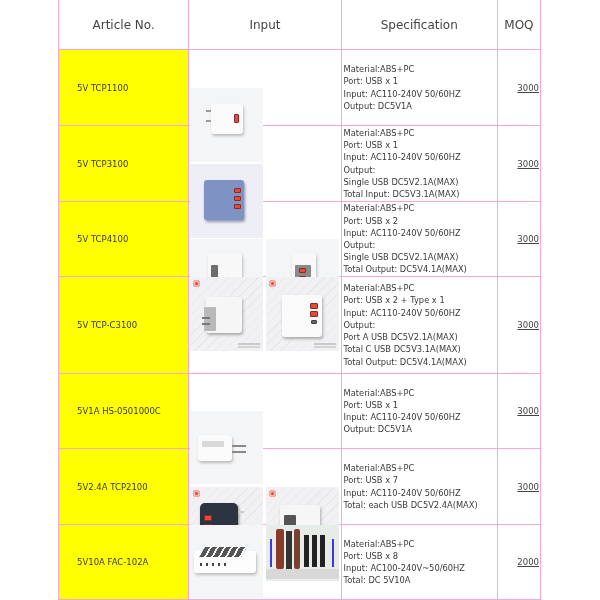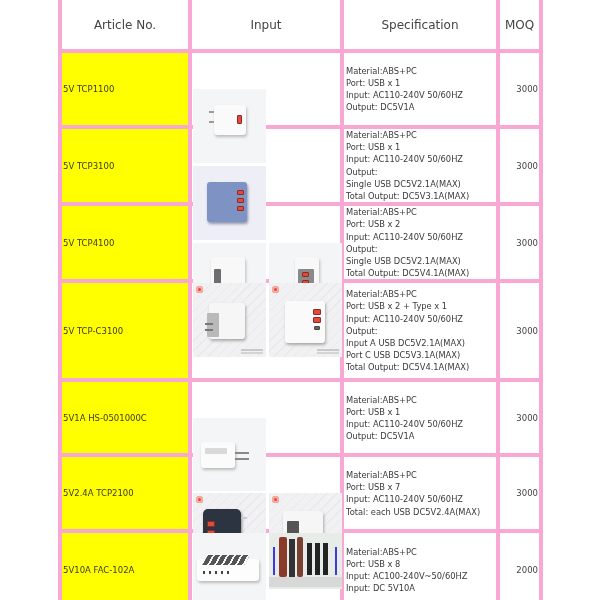--- a/index.html
+++ b/index.html
@@ -1,27 +1,27 @@
 <!DOCTYPE html>
 <html><head>
 <meta charset="utf-8">
 <style>
   html, body { margin: 0; padding: 0; background: #ffffff; }
   body { width: 600px; height: 600px; position: relative; overflow: hidden;
          font-family: "DejaVu Sans", "Liberation Sans", sans-serif; color: #333; }
   .tbl { position: absolute; left: 58px; top: 0; width: 483px; border-collapse: collapse; table-layout: fixed; }
-  .tbl td, .tbl th { border: 4px solid #f9a8d4; padding: 0; vertical-align: middle; }
+  .tbl td, .tbl th { border: 1px solid #f9a8d4; padding: 0; vertical-align: middle; }
   .tbl th { font-weight: normal; font-size: 12px; color: #444; height: 49px; text-align: center; border-top: none; }
   .c-art { width: 130px; }
   .c-photo { width: 152px; }
   .c-spec { width: 156px; }
   .c-moq { width: 43px; }
-  td.art { background: #ffff00; font-size: 8.5px; color: #3a3a2a; padding-left: 1px; }
+  td.art { background: #ffff00; font-size: 8.5px; color: #3a3a2a; padding-left: 18px; }
   td.spec { font-size: 8.3px; line-height: 12.2px; color: #3a3a3a; padding-left: 2px; white-space: nowrap; overflow: hidden; }
-  td.moq { font-size: 8.5px; text-align: right; color: #444; padding-right: 1px; }
+  td.moq { font-size: 8.5px; text-align: right; color: #444; padding-right: 1px; text-decoration: underline; }
   td.photo { position: relative; }
   .pw { position: relative; width: 152px; height: 100%; }
   .ph { position: absolute; top: 0; overflow: hidden; }
   .ph.p1 { left: 1px; width: 73px; }
   .ph.p2 { left: 77px; width: 73px; }
   .bg-white { background: #f4f5f6; }
   .bg-lav { background: #eeeff6; }
   .bg-stripe { background: repeating-linear-gradient(135deg, #f1f1f3 0 6px, #e9e9ec 6px 7px); }
   .logo { position: absolute; left: 3px; top: 3px; width: 7px; height: 7px; border-radius: 50%;
           background: #e8463a; box-shadow: inset 0 0 0 2px #f7b0a6; }
@@ -80,21 +80,21 @@
           <div class="port" style="left:44px;top:40px"></div>
         </div>
       </div>
     </td>
     <td class="spec">
       <div>Material:ABS+PC</div>
           <div>Port: USB x 1</div>
           <div>Input: AC110-240V 50/60HZ</div>
           <div>Output:</div>
           <div>Single USB DC5V2.1A(MAX)</div>
-          <div>Total Output: DC5V3.1A(MAX)</div>
+          <div>Total Input: DC5V3.1A(MAX)</div>
     </td>
     <td class="moq">3000</td>
   </tr>
 
   <tr style="height:75px">
     <td class="art">5V TCP4100</td>
     <td class="photo">
       <div class="pw">
         <div class="ph p1 bg-white" style="height:73px">
           <div class="dev" style="left:18px;top:14px;width:34px;height:50px;background:#f8f8f8;box-shadow:1px 2px 3px #bbb"></div>
@@ -141,22 +141,22 @@
           <div class="port" style="left:45px;top:43px;width:4px;height:2px;background:#666;border-color:#444"></div>
           <div class="wm"></div>
         </div>
       </div>
     </td>
     <td class="spec">
       <div>Material:ABS+PC</div>
           <div>Port: USB x 2 + Type x 1</div>
           <div>Input: AC110-240V 50/60HZ</div>
           <div>Output:</div>
-          <div>Input A USB DC5V2.1A(MAX)</div>
-          <div>Port C USB DC5V3.1A(MAX)</div>
+          <div>Port A USB DC5V2.1A(MAX)</div>
+          <div>Total C USB DC5V3.1A(MAX)</div>
           <div>Total Output: DC5V4.1A(MAX)</div>
     </td>
     <td class="moq">3000</td>
   </tr>
 
   <tr style="height:75px">
     <td class="art">5V1A HS-0501000C</td>
     <td class="photo">
       <div class="pw">
         <div class="ph p1 bg-white" style="height:73px">
@@ -226,18 +226,18 @@
           <div style="position:absolute;left:0;top:44px;width:73px;height:10px;background:#d8d8d8"></div>
           <div style="position:absolute;left:4px;top:14px;width:2px;height:28px;background:#3a3ae0"></div>
           <div style="position:absolute;left:66px;top:14px;width:2px;height:28px;background:#3a3ae0"></div>
         </div>
       </div>
     </td>
     <td class="spec">
       <div>Material:ABS+PC</div>
           <div>Port: USB x 8</div>
           <div>Input: AC100-240V~50/60HZ</div>
-          <div>Input: DC 5V10A</div>
+          <div>Total: DC 5V10A</div>
     </td>
     <td class="moq">2000</td>
   </tr>
 </tbody>
   </table>
 
 </body></html>

